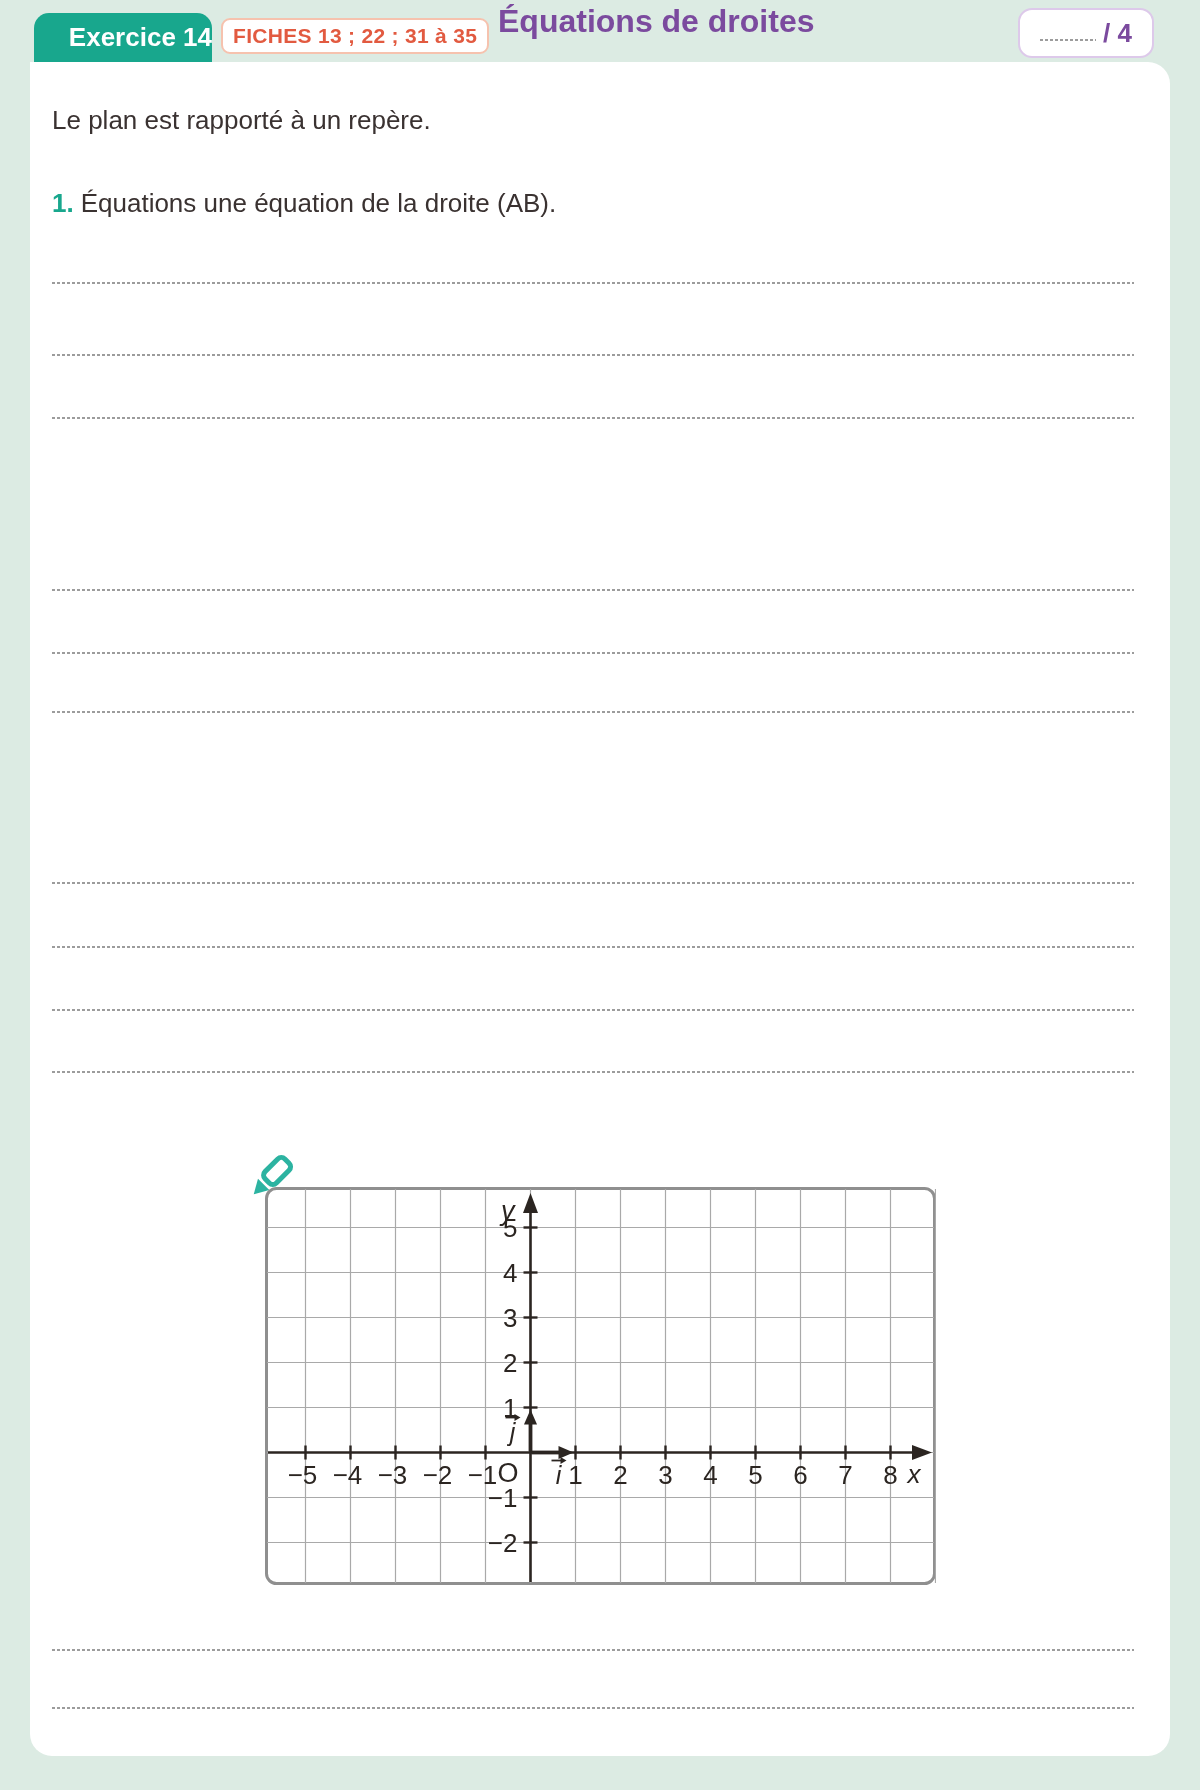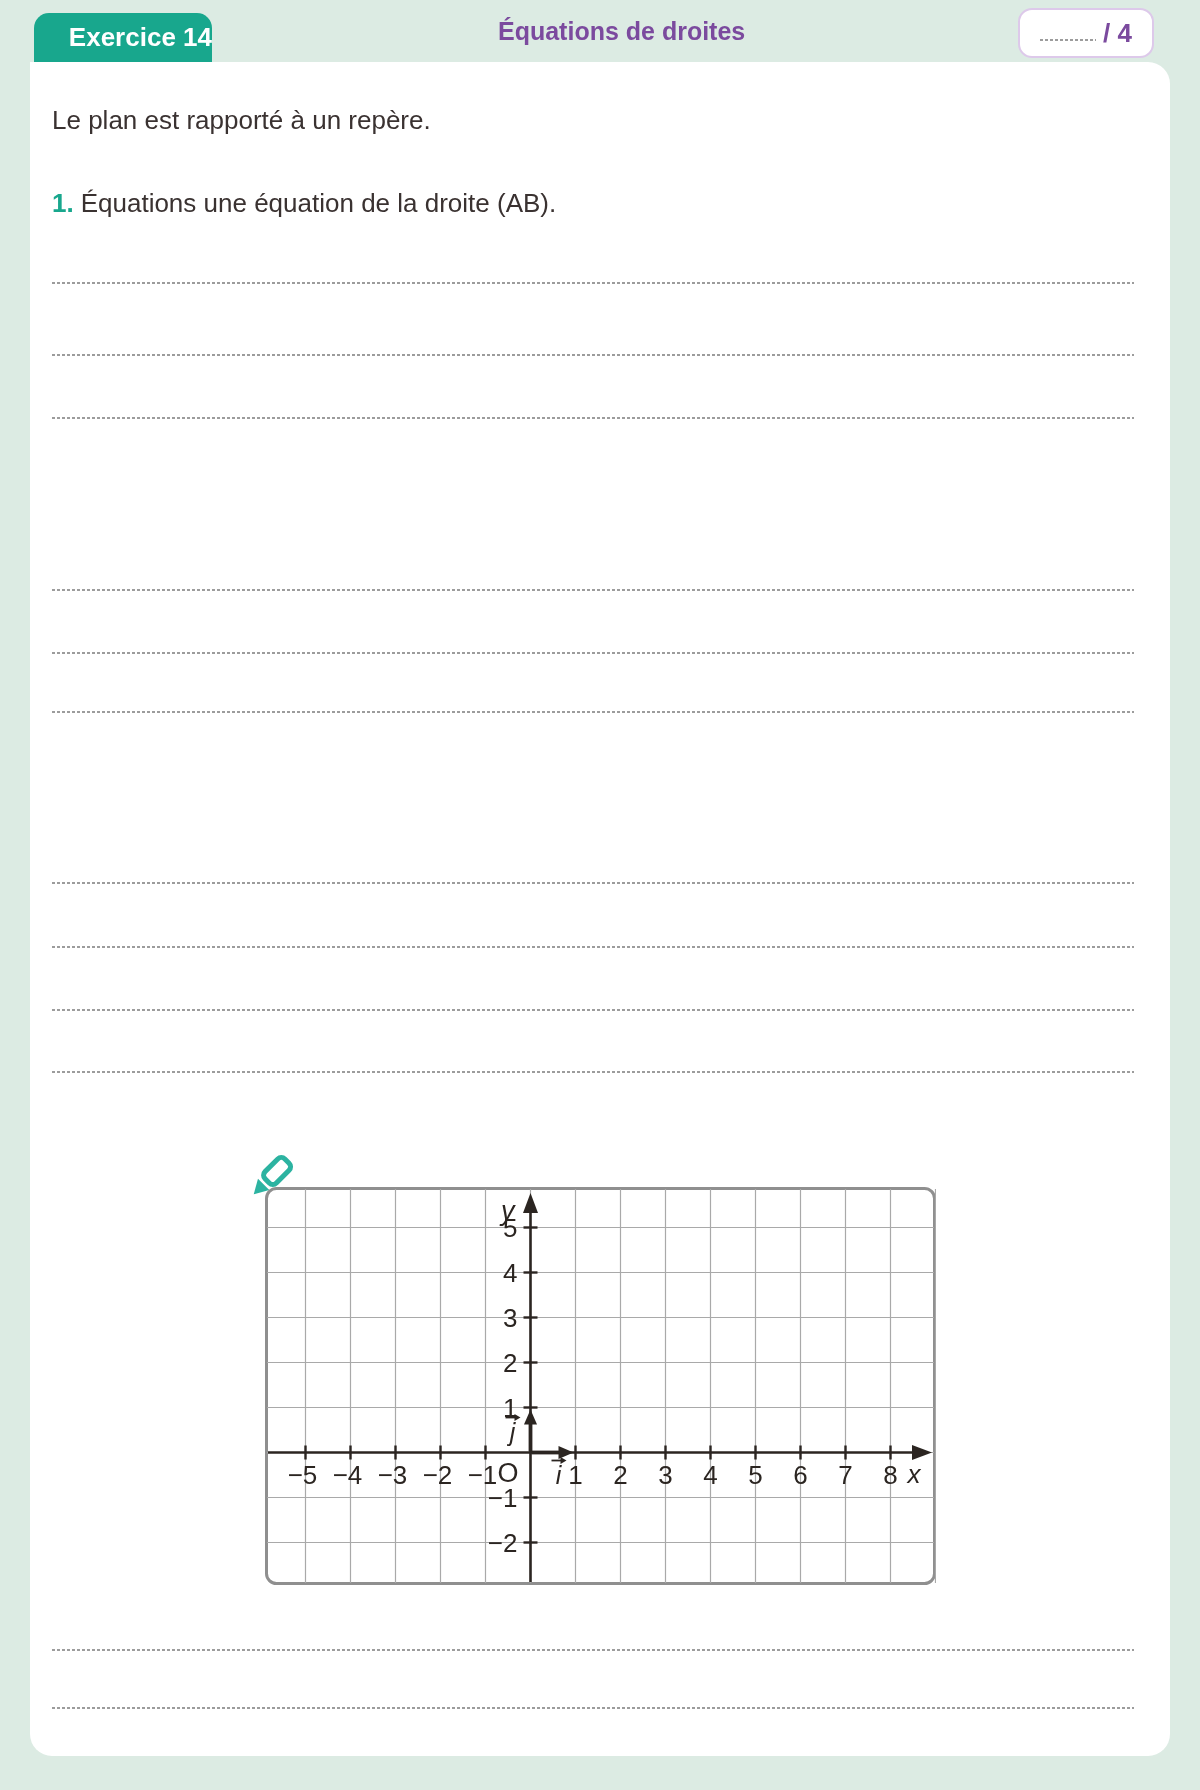--- a/index.html
+++ b/index.html
@@ -7,22 +7,22 @@
   .page{position:relative;width:1200px;height:1790px;background:var(--page-bg);overflow:hidden;}
   .card{position:absolute;left:30px;top:62px;width:1140px;height:1694px;background:#ffffff;
         border-radius:0 22px 22px 22px;}
   
   .badge{position:absolute;left:34px;top:13px;width:178px;height:49px;background:var(--teal);
          color:#ffffff;font-weight:bold;font-size:26px;text-align:right;line-height:49px;
          border-radius:15px 15px 0 0;z-index:3;}
   .fiches{position:absolute;left:221px;top:18px;height:32px;background:#ffffff;
           border:2.5px solid var(--orange-border);border-radius:9px;color:var(--orange);
           font-weight:bold;font-size:21px;line-height:32px;padding:0 10px;z-index:3;letter-spacing:.3px;}
-  .title{position:absolute;left:498px;top:17px;margin:0;color:var(--purple);
-         font-size:25px;font-weight:bold;z-index:3;white-space:nowrap;}
+  .title{position:absolute;left:498px;top:3px;margin:0;color:var(--purple);
+         font-size:32px;font-weight:bold;z-index:3;white-space:nowrap;}
   .score{position:absolute;left:1018px;top:8px;width:136px;height:50px;background:#ffffff;
          border:2.5px solid var(--purple-border);border-radius:14px;display:flex;
          align-items:center;justify-content:center;gap:7px;z-index:3;box-sizing:border-box;}
   .score-dots{display:inline-block;width:56px;height:4px;margin-top:14px;
          background-image:radial-gradient(circle at 1.5px 2px,var(--dots) 1.3px,transparent 1.5px);
          background-size:5px 4px;background-repeat:repeat-x;}
   .score-val{color:var(--purple);font-size:26px;font-weight:bold;}
   
   .line,.q{position:absolute;left:52px;margin:0;color:var(--text);font-size:26px;line-height:38px;}
   .line{white-space:nowrap;text-align:center;}
@@ -32,20 +32,21 @@
         background-size:5px 4px;background-repeat:repeat-x;}
   .figure{position:absolute;left:265px;top:1187px;z-index:1;}
   .pencil{position:absolute;left:234px;top:1154px;z-index:2;}
 </style>
 </head>
 <body>
 
 <div class="page">
 
   <div class="badge">Exercice 14</div>
+  <div class="fiches">FICHES 13 ; 22 ; 31 à 35</div>
   <h1 class="title">Équations de droites</h1>
   <div class="score">
     <span class="score-dots"></span>
     <span class="score-val">/ 4</span>
   </div>
 
   <div class="card"></div>
 
   <p class="line" style="top:101px">Le plan est rapporté à un repère.</p>
 

